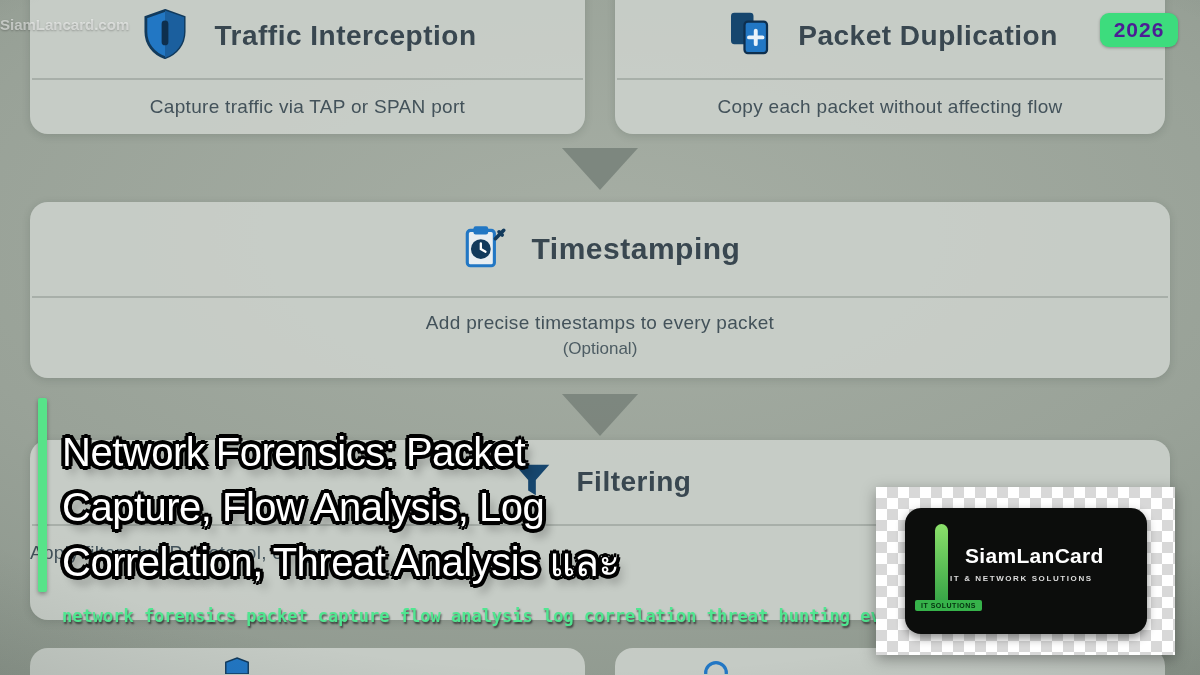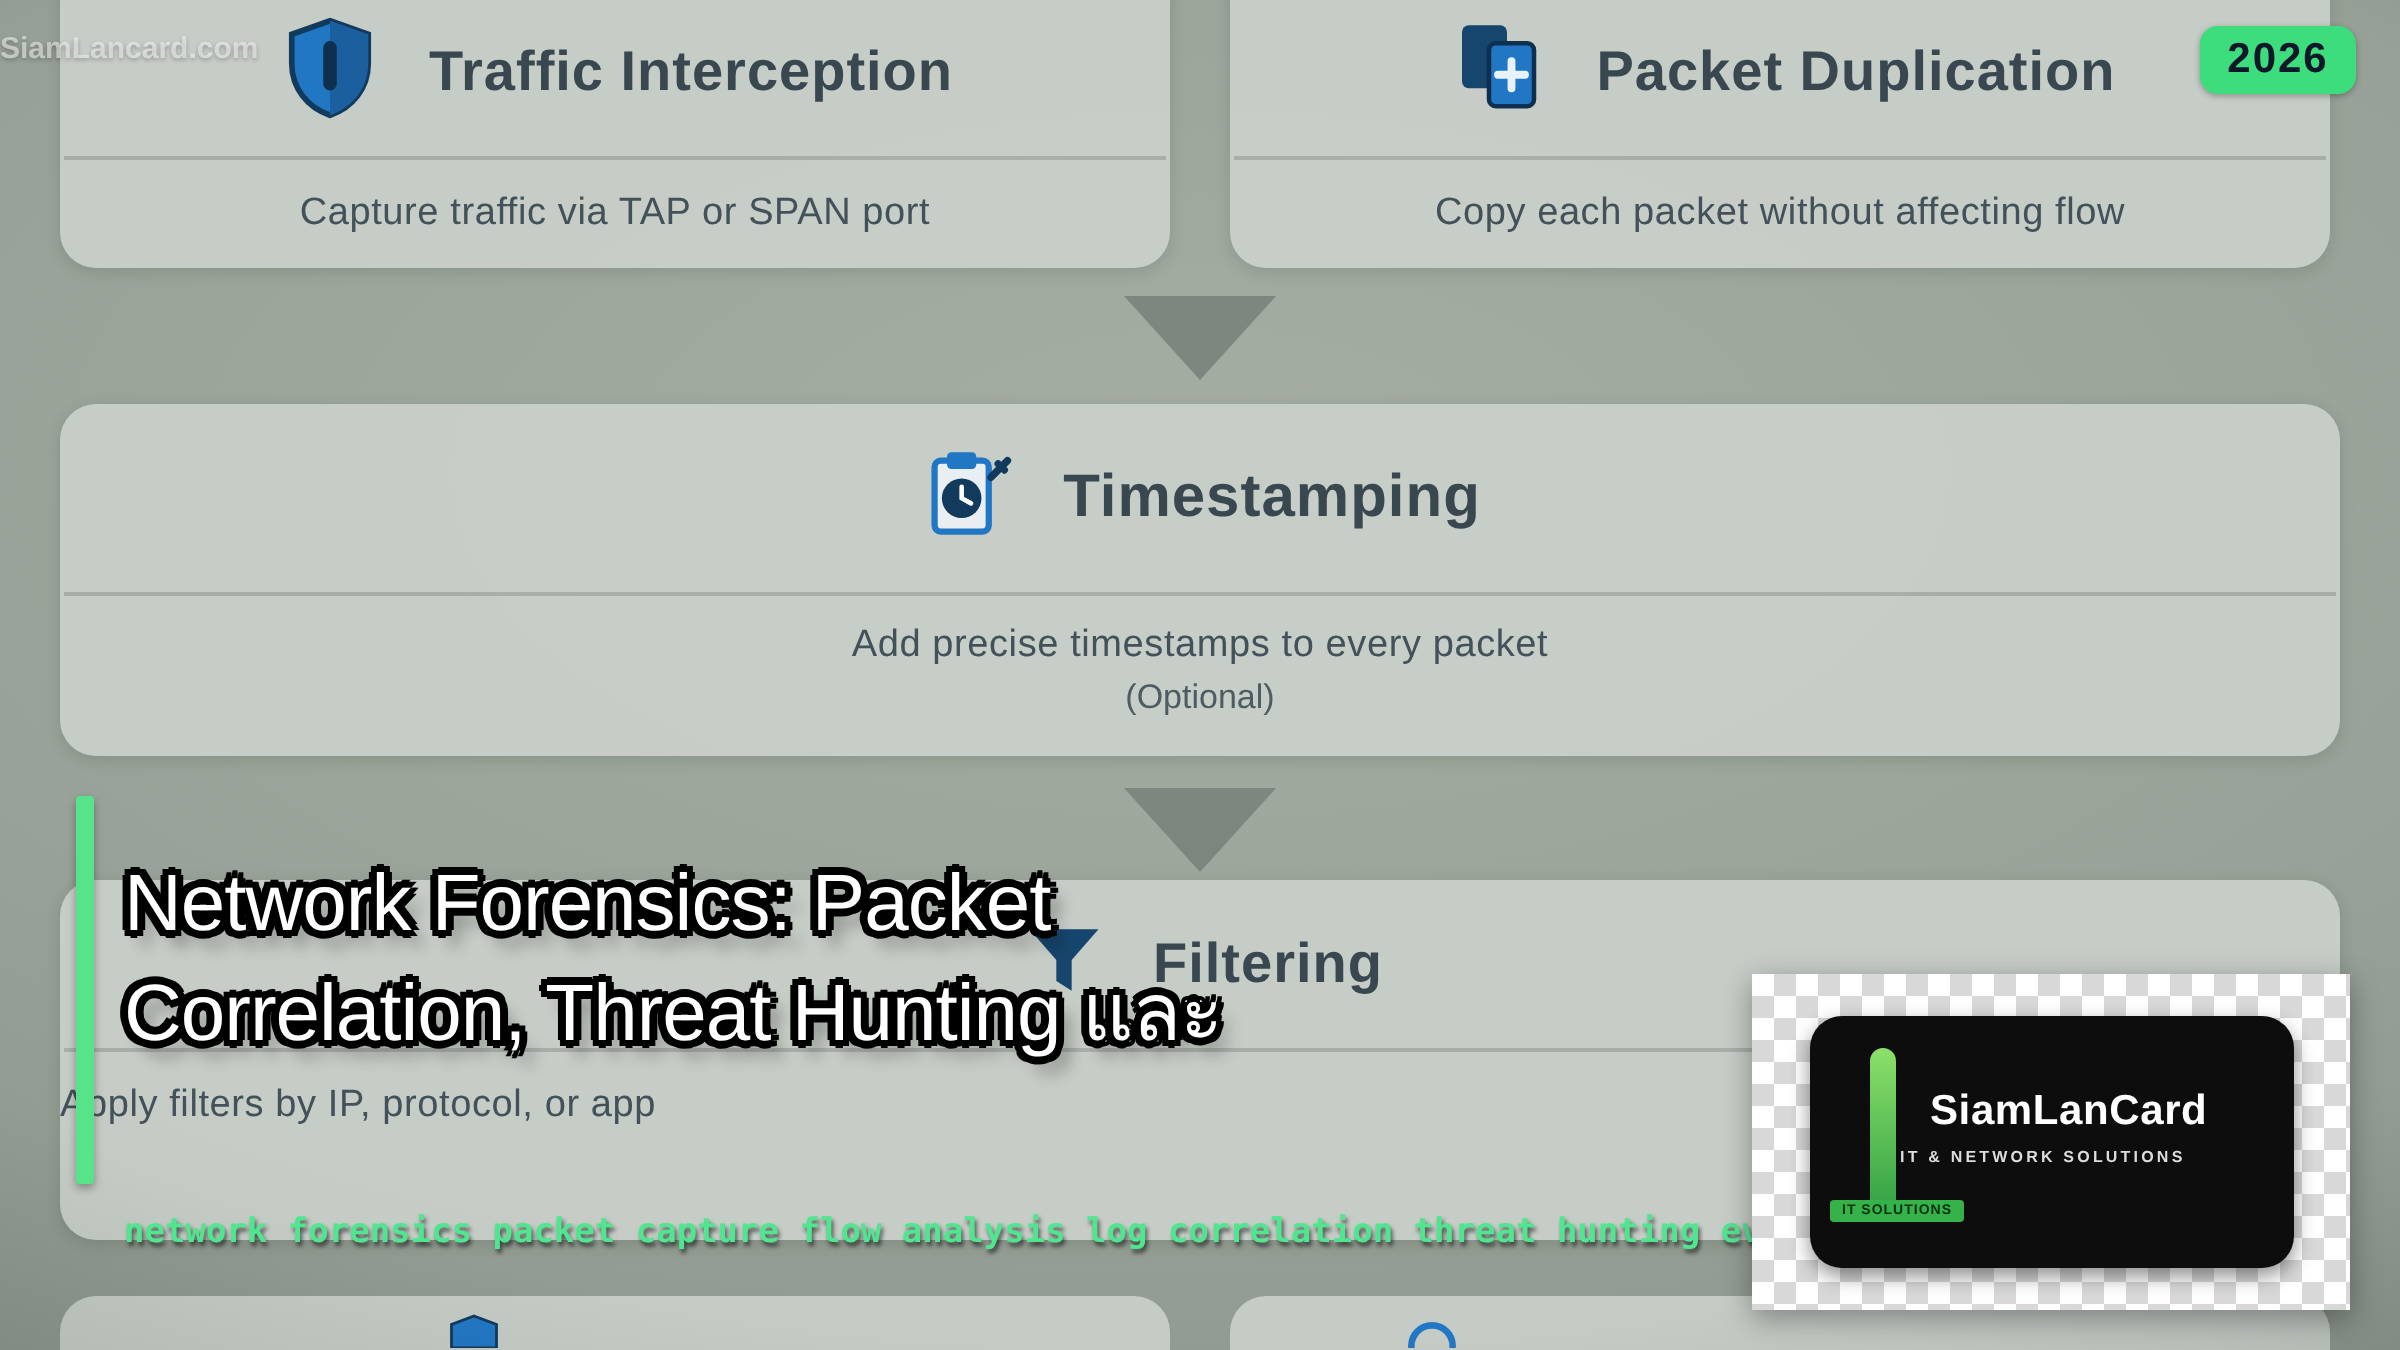--- a/index.html
+++ b/index.html
@@ -13,21 +13,21 @@
     background: radial-gradient(ellipse 130% 110% at 50% 42%, rgba(0,0,0,0) 52%, rgba(18,28,22,0.22) 84%, rgba(18,28,22,0.45) 100%);
   }
   .watermark {
     position:absolute; left:0; top:16px; z-index:5;
     font-size:15px; font-weight:600; color:rgba(255,255,255,0.52);
     text-shadow:0 1px 2px rgba(0,0,0,0.25);
   }
   .year-badge {
     position:absolute; left:1100px; top:13px; width:78px; height:34px; z-index:12;
     background:#3ddc7d; border-radius:9px; display:flex; align-items:center; justify-content:center;
-    font-size:21px; font-weight:800; color:#0f172a; letter-spacing:1px;
+    font-size:21px; font-weight:800; color:#4c1d95; letter-spacing:1px;
     box-shadow:0 1px 3px rgba(0,0,0,0.3);
   }
   .card {
     position:absolute; z-index:1; background:rgba(203,208,203,0.9);
     border-radius:18px; display:flex; flex-direction:column;
     box-shadow:0 2px 8px rgba(30,40,34,0.15);
   }
   .card-header { display:flex; align-items:center; justify-content:center; gap:22px; }
   .divider { border-top:2px solid rgba(90,100,95,0.28); margin:0 2px; }
   .card-title { font-size:28px; font-weight:600; color:#394750; letter-spacing:0.5px; }
@@ -213,21 +213,22 @@
 
   <div class="vignette"></div>
 
   <div class="watermark">SiamLancard.com</div>
 
   <div class="year-badge">2026</div>
 
   <div class="accent-bar"></div>
   <div class="title-overlay">
     <div class="title-line">Network Forensics: Packet</div>
-    <div class="title-line">Correlation, Threat Hunting และ</div>
+    <div class="title-line">Capture, Flow Analysis, Log</div>
+    <div class="title-line">Correlation, Threat Analysis และ</div>
   </div>
   <div class="keywords">network forensics packet capture flow analysis log correlation threat hunting ev</div>
 
   <div class="logo-box">
     <div class="logo-card">
       <div class="logo-bar"></div>
       <div class="logo-brand">SiamLanCard</div>
       <div class="logo-tagline">IT &amp; NETWORK SOLUTIONS</div>
       <div class="logo-ribbon">IT SOLUTIONS</div>
     </div>

